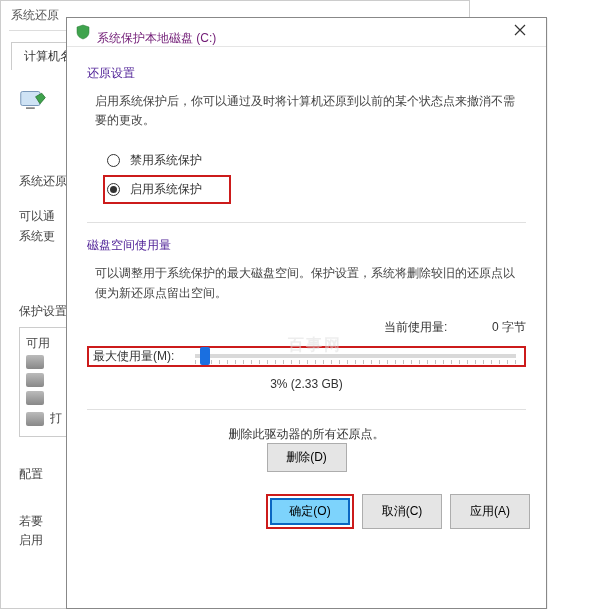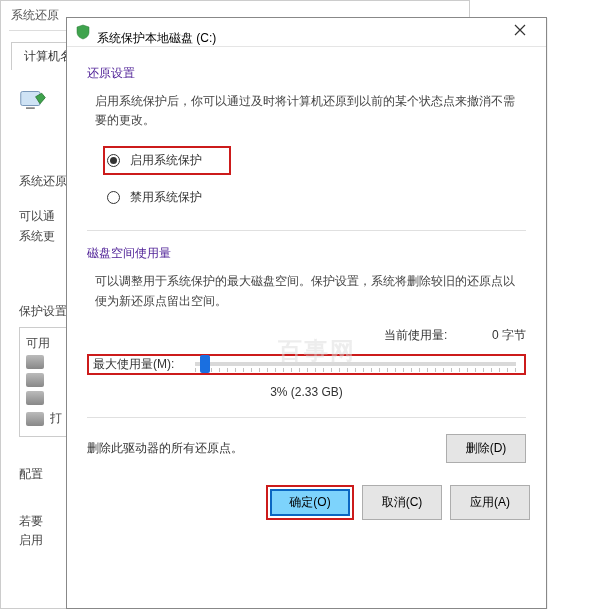--- a/index.html
+++ b/index.html
@@ -82,21 +82,21 @@
     .dlg-titlebar {
       display: flex;
       align-items: center;
       padding: 6px 8px;
       height: 28px;
     }
     .dlg-title-icon svg { width: 16px; height: 16px; display: block; }
     .dlg-title-text {
       margin-left: 6px;
       font-size: 12px;
-      color: #000000;
+      color: #701a75;
       flex: 1;
       margin-top: 12px;
     }
     .dlg-close {
       width: 36px;
       height: 24px;
       text-align: center;
       line-height: 22px;
       font-size: 14px;
       cursor: pointer;
@@ -193,20 +193,21 @@
     .slider-readout {
       text-align: center;
       margin: 8px 0 16px 0;
       color: #333;
     }
     .delete-row {
       display: flex;
       align-items: center;
       justify-content: space-between;
       margin-top: 16px;
+      flex-direction: column;
     }
     .btn {
       min-width: 80px;
       padding: 5px 14px;
       background: #e5e5e5;
       border: 1px solid #adadad;
       font-size: 12px;
       cursor: pointer;
       text-align: center;
     }
@@ -225,23 +226,23 @@
       background: #7dd3fc;
       min-width: 80px;
       padding: 3px 12px;
       font-size: 12px;
       cursor: pointer;
       text-align: center;
     }
     
     .watermark {
       position: absolute;
-      top: 335px; left: 278px;
+      top: 335px; left: 288px;
       color: #ddd;
-      font-size: 24px;
+      font-size: 16px;
       font-weight: bold;
       letter-spacing: 2px;
       pointer-events: none;
       opacity: 0.5;
     }
   </style>
 </head>
 <body>
 
 <div class="bg-window">
@@ -306,27 +307,27 @@
         </svg>
     </div>
   </div>
   <div class="dlg-divider"></div>
 
   <div class="dlg-content">
     <div class="section-head">还原设置</div>
     <div class="section-desc">启用系统保护后，你可以通过及时将计算机还原到以前的某个状态点来撤消不需要的更改。</div>
 
     <div class="radio-group">
+      <div class="radio-row" style="margin-top:8px">
+        <span class="radio-outer"></span>
+        <span>禁用系统保护</span>
+      </div>
       <div class="radio-row highlight">
         <span class="radio-outer checked"></span>
         <span>启用系统保护</span>
-      </div>
-      <div class="radio-row" style="margin-top:8px">
-        <span class="radio-outer"></span>
-        <span>禁用系统保护</span>
       </div>
     </div>
 
     <hr class="hr-sep">
 
     <div class="section-head">磁盘空间使用量</div>
     <div class="section-desc">可以调整用于系统保护的最大磁盘空间。保护设置，系统将删除较旧的还原点以便为新还原点留出空间。</div>
 
     <div class="usage-row">
       <span class="usage-label">当前使用量:</span>

